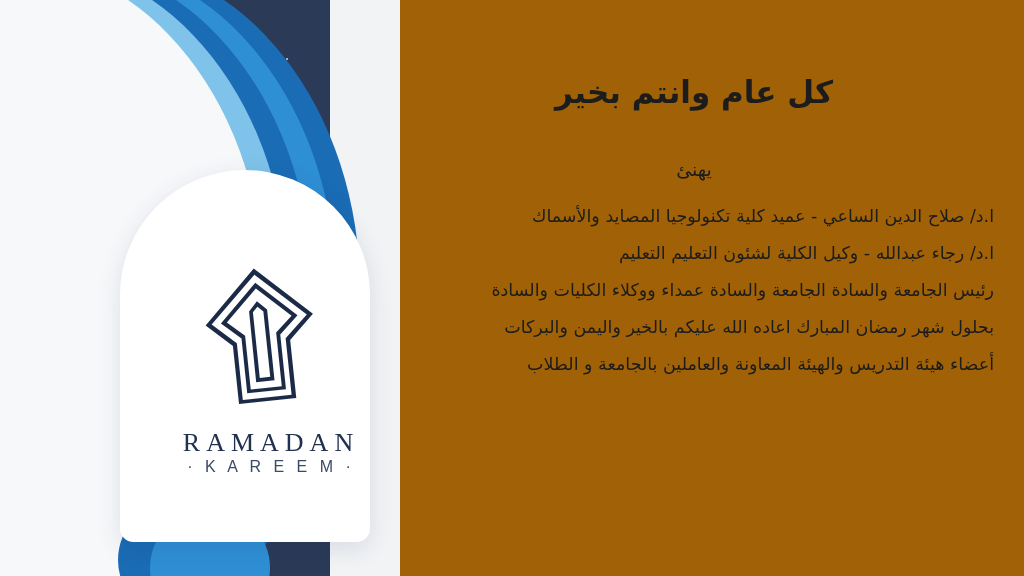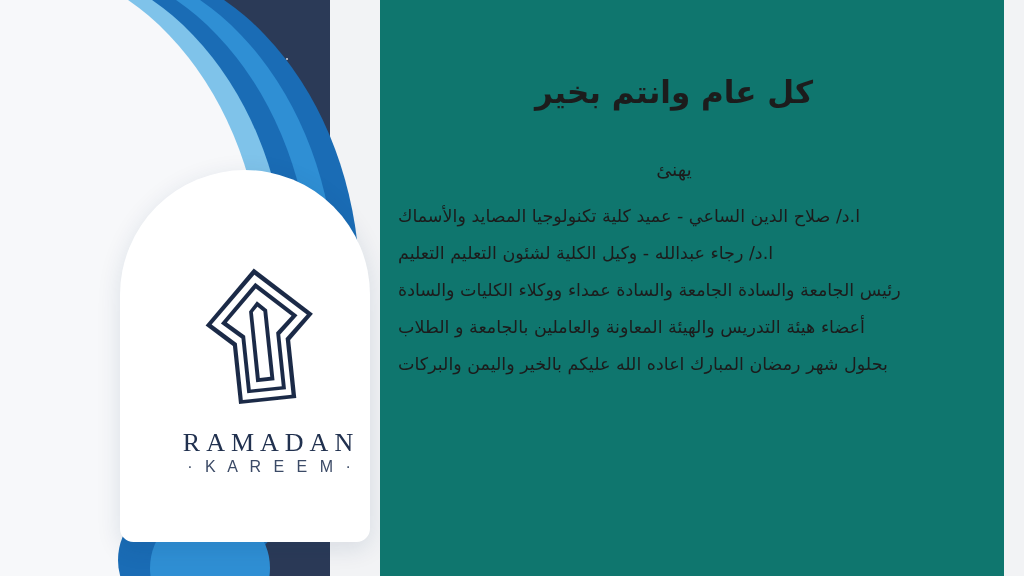--- a/index.html
+++ b/index.html
@@ -176,23 +176,23 @@
     position: absolute;
     left: 150px; bottom: -52px;
     width: 120px; height: 120px;
     background: #2f8fd4;
     border-radius: 50%;
   }
 
   
   .panel {
     position: absolute;
-    left: 380px; top: 0;
+    left: 400px; top: 0;
     width: 624px; height: 576px;
-    background: #0f766e;
+    background: #a16207;
   }
   .greeting {
     position: absolute;
     top: 74px; left: 0; right: 36px;
     text-align: center;
     direction: rtl;
     color: #1c1c1c;
     font-size: 31px;
     font-weight: bold;
     font-family: "DejaVu Sans", sans-serif;
@@ -203,21 +203,21 @@
     text-align: center;
     direction: rtl;
     color: #1c1c1c;
     font-size: 19px;
     font-family: "DejaVu Sans", sans-serif;
   }
   .lines {
     position: absolute;
     top: 198px; left: 18px; right: 30px;
     direction: rtl;
-    text-align: left;
+    text-align: right;
     color: #1c1c1c;
     font-size: 17.5px;
     line-height: 37px;
     font-family: "DejaVu Sans", sans-serif;
   }
   .lines div { white-space: nowrap; }
 </style>
 </head>
 <body>
 
@@ -280,18 +280,18 @@
     <div class="rk-sub">· K A R E E M ·</div>
   </div>
 
   <div class="panel">
     <div class="greeting">كل عام وانتم بخير</div>
     <div class="yuhanni">يهنئ</div>
     <div class="lines">
       <div>ا.د/ صلاح الدين الساعي - عميد كلية تكنولوجيا المصايد والأسماك</div>
       <div>ا.د/ رجاء عبدالله - وكيل الكلية لشئون التعليم التعليم</div>
       <div>رئيس الجامعة والسادة الجامعة والسادة عمداء ووكلاء الكليات والسادة</div>
+      <div>بحلول شهر رمضان المبارك اعاده الله عليكم بالخير واليمن والبركات</div>
       <div>أعضاء هيئة التدريس والهيئة المعاونة والعاملين بالجامعة و الطلاب</div>
-      <div>بحلول شهر رمضان المبارك اعاده الله عليكم بالخير واليمن والبركات</div>
     </div>
   </div>
 
 </div>
 
 </body></html>

